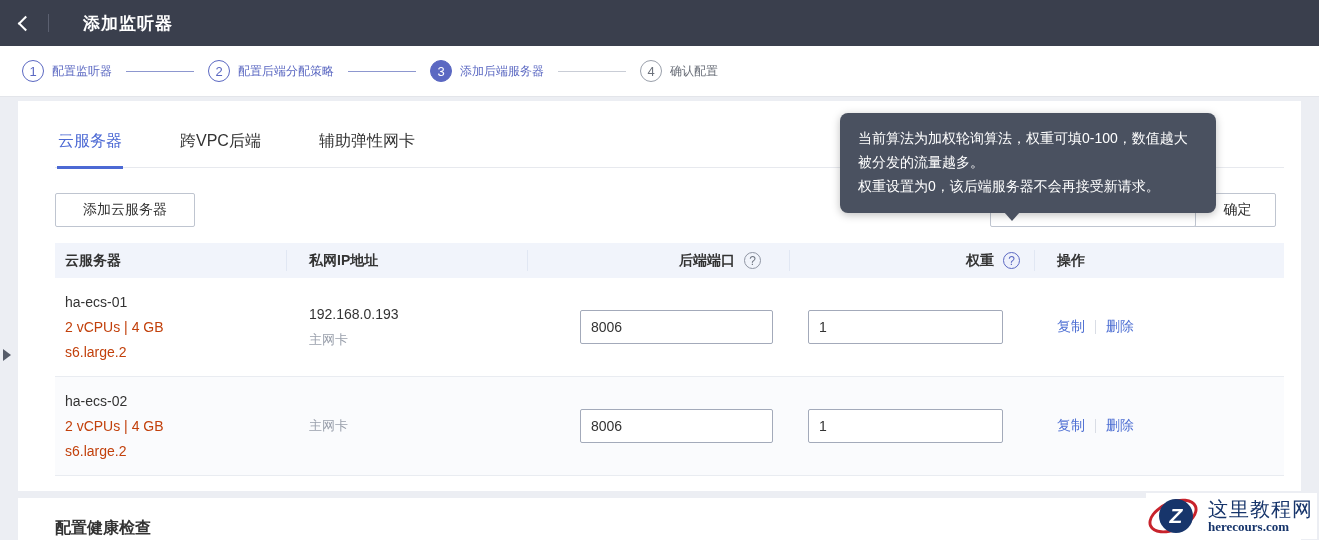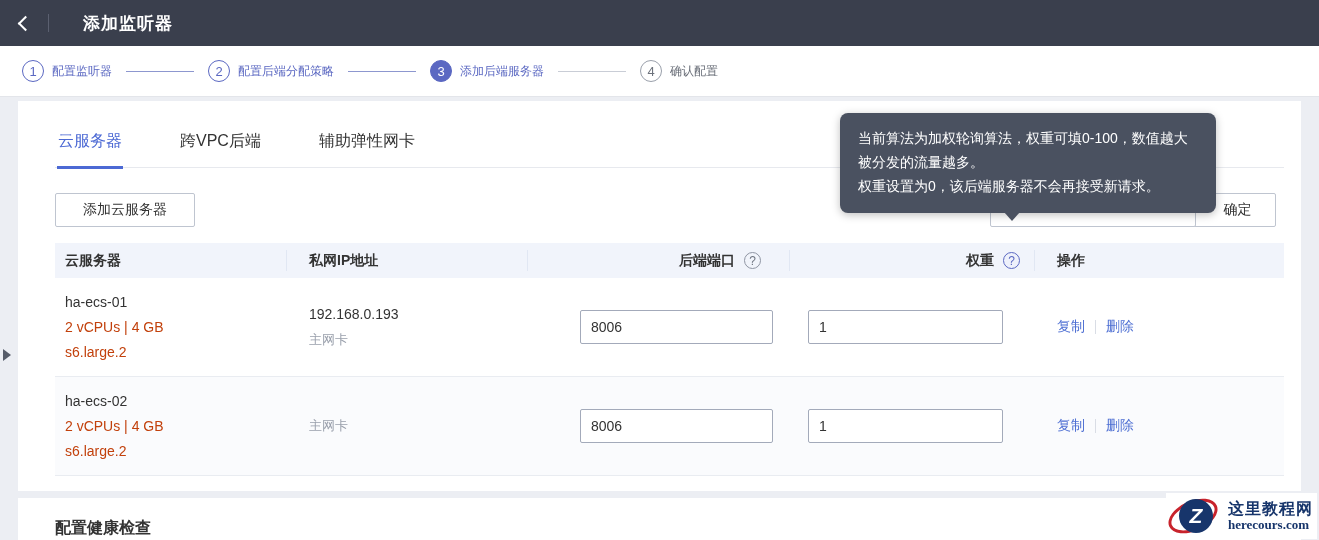--- a/index.html
+++ b/index.html
@@ -97,21 +97,21 @@
   
   .watermark { position:absolute; right:2px; bottom:1px; display:flex; align-items:center; z-index:20;
                background:#fff; padding:1px 4px 1px 0; }
   .wm-logo { position:relative; width:58px; height:44px; flex:0 0 auto; }
   .wm-swoosh { position:absolute; left:1px; top:7px; width:52px; height:30px; border:3px solid #c8232c;
                border-radius:50%; transform:rotate(-24deg); }
   .wm-circle { position:absolute; left:13px; top:5px; width:34px; height:34px; border-radius:50%;
                background:#17356b; color:#fff; display:flex; align-items:center; justify-content:center;
                font-size:21px; font-weight:bold; font-style:italic; }
   .wm-text { margin-left:4px; line-height:1.1; }
-  .wm-name { color:#17356b; font-size:16px; font-weight:bold; letter-spacing:1px; }
+  .wm-name { color:#17356b; font-size:20px; font-weight:normal; letter-spacing:1px; }
   .wm-url { color:#17356b; font-size:13px; font-weight:bold; font-family:"Liberation Serif","DejaVu Serif",serif; }
 </style>
 </head>
 <body>
 
 <div id="root">
 
   <div class="top-header">
     <div class="back-btn">
       <span class="chevron-left"></span>

